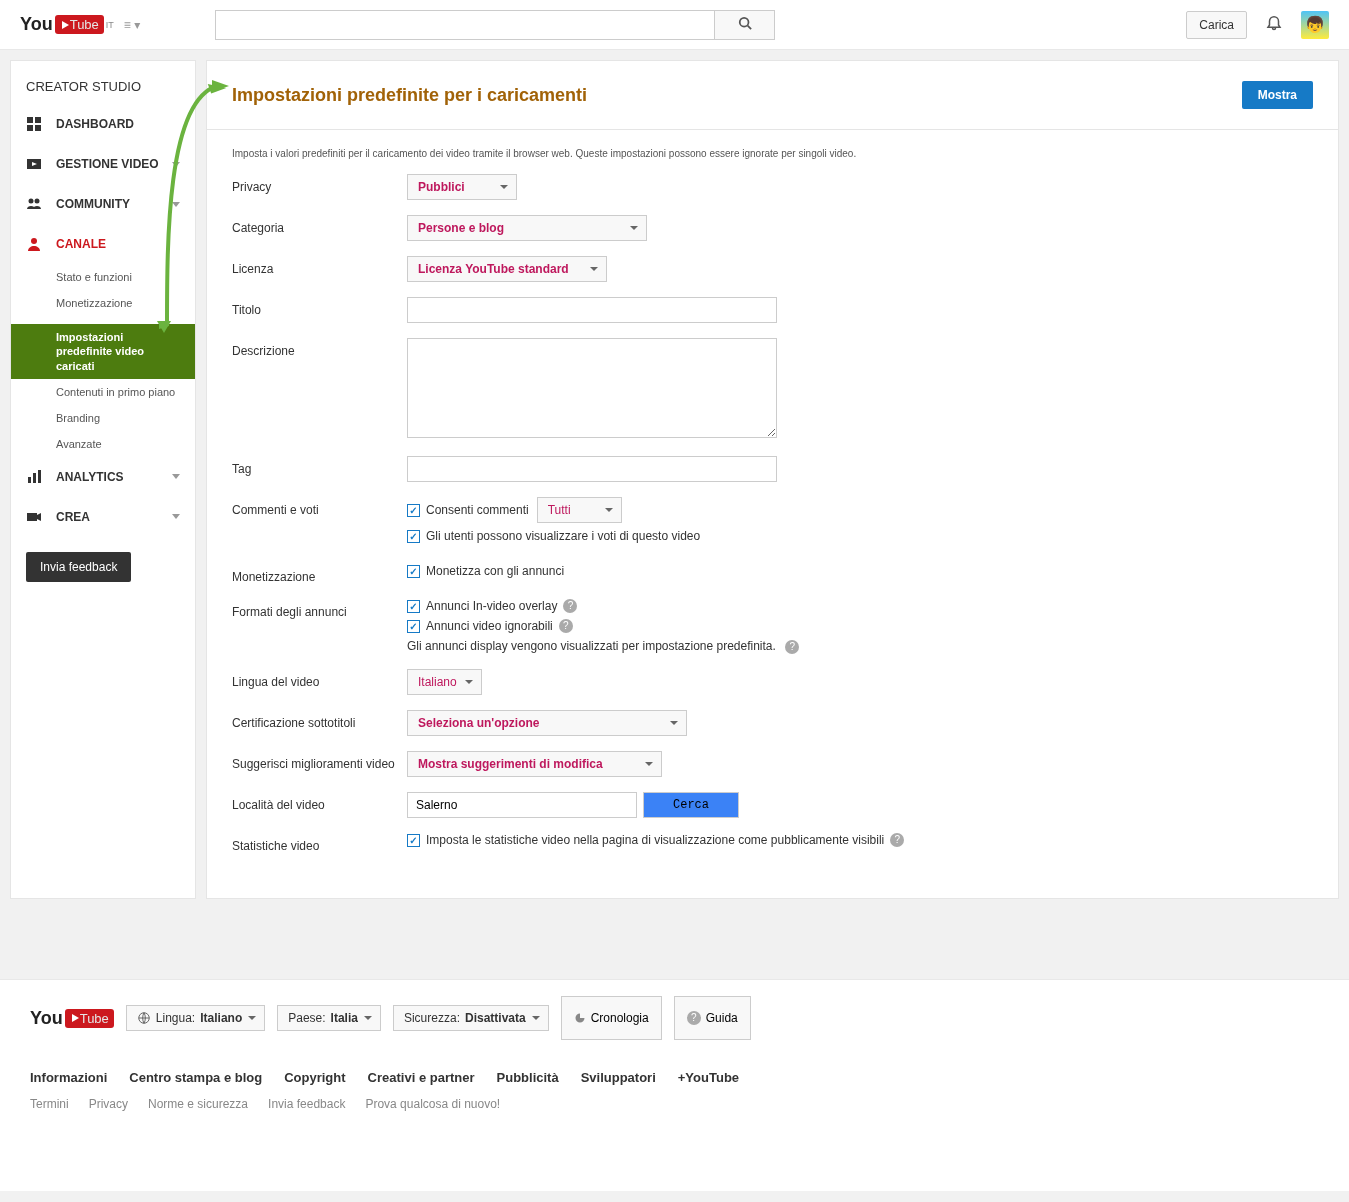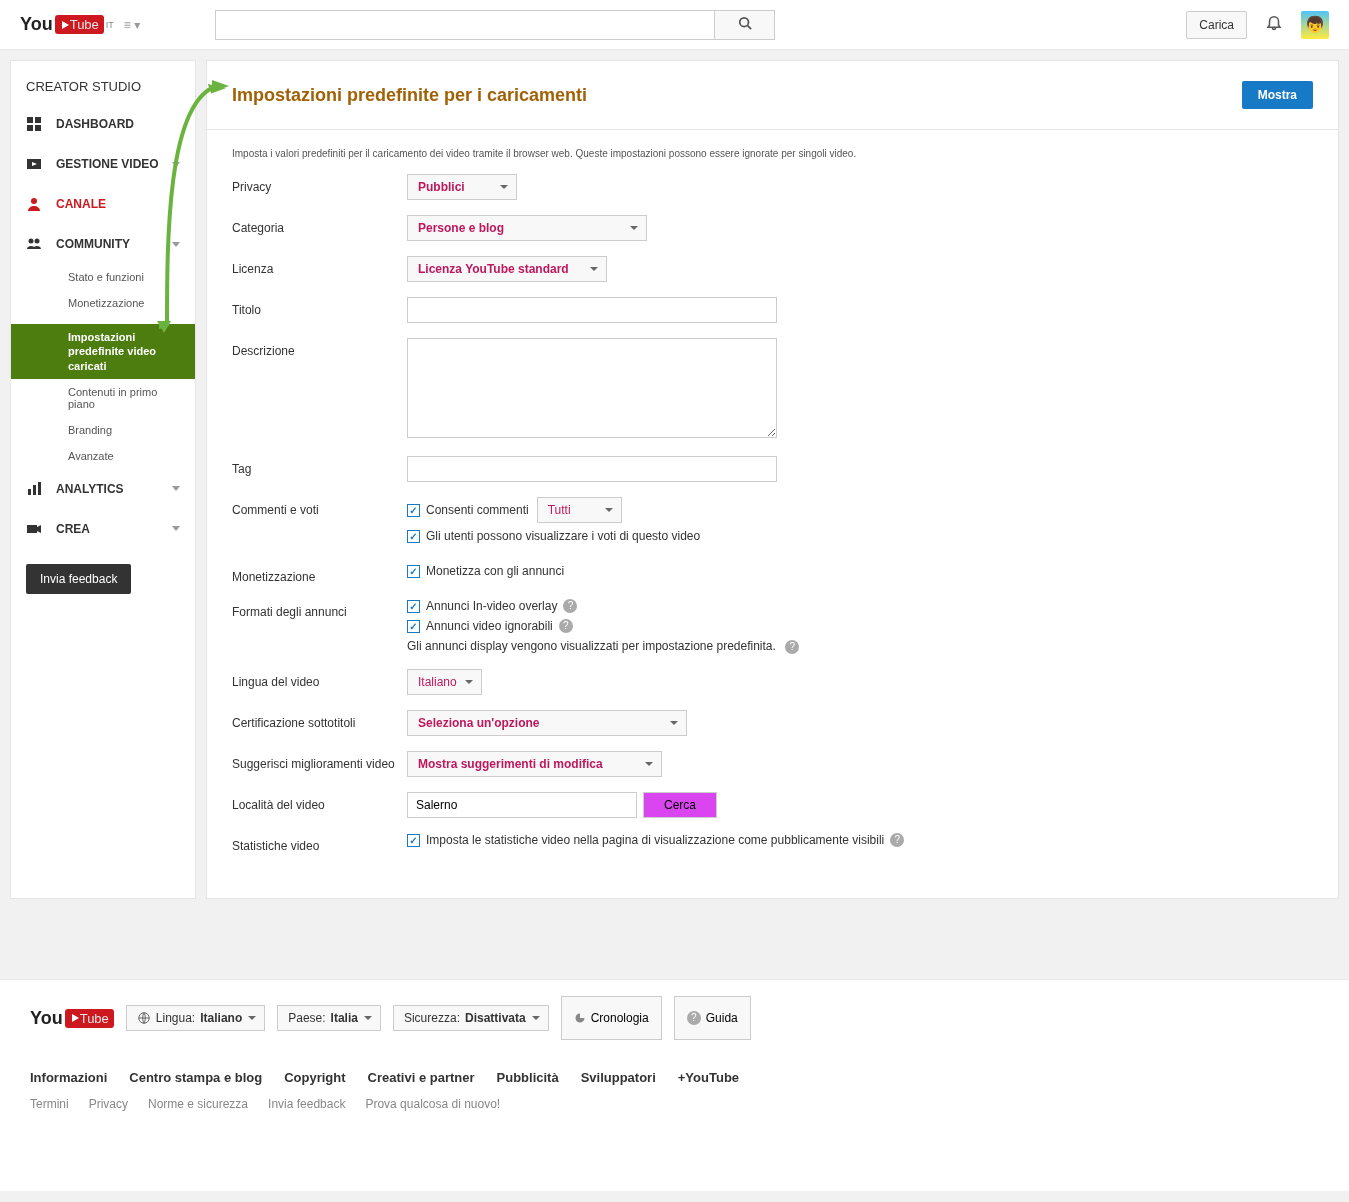--- a/index.html
+++ b/index.html
@@ -18,42 +18,42 @@
 .bell-icon { font-size: 18px; color: #555; cursor: pointer; }
 .avatar { width: 28px; height: 28px; background: linear-gradient(#4fc3f7, #ffeb3b); border-radius: 2px; cursor: pointer; display: flex; align-items: center; justify-content: center; font-size: 16px; }
 .layout { display: flex; padding: 10px 10px 30px 10px; max-width: 1349px; }
 .sidebar { width: 186px; background: #fff; border: 1px solid #e5e5e5; margin-right: 10px; }
 .sidebar-title { padding: 18px 15px 10px 15px; font-weight: normal; font-size: 13px; color: #333; }
 .side-item { display: flex; align-items: center; padding: 12px 15px; font-size: 12px; font-weight: bold; color: #333; cursor: pointer; position: relative; }
 .side-item .icon { width: 20px; margin-right: 10px; display: inline-flex; }
 .side-item.expandable::after { content: ""; position: absolute; right: 15px; width: 0; height: 0; border-left: 4px solid transparent; border-right: 4px solid transparent; border-top: 5px solid #999; }
 .side-item.active { color: #cc181e; }
 .sub-items { }
-.sub-item { padding: 7px 15px 7px 57px; font-size: 11px; color: #555; cursor: pointer; }
+.sub-item { padding: 7px 15px 7px 45px; font-size: 11px; color: #555; cursor: pointer; }
 .sub-item.selected { background: #4d7c0f; color: #fff; font-weight: bold; line-height: 1.3; padding-top: 6px; padding-bottom: 6px; margin-top: 8px; }
 .feedback-btn { margin: 15px; background: #333; color: #fff; border: none; padding: 8px 14px; font-size: 12px; cursor: pointer; border-radius: 2px; }
 .main { flex: 1; background: #fff; border: 1px solid #e5e5e5; position: relative; }
 .page-head { display: flex; align-items: center; justify-content: space-between; padding: 20px 25px; border-bottom: 1px solid #e5e5e5; }
 .page-title { font-size: 18px; font-weight: bold; color: #a16207; }
 .save-btn { background: #167ac6; color: #fff; border: none; padding: 7px 16px; font-size: 12px; font-weight: bold; cursor: pointer; border-radius: 2px; }
 .desc-text { padding: 18px 25px 10px 25px; font-size: 10px; color: #555; }
 .form { padding: 5px 25px 30px 25px; }
 .form-row { display: flex; align-items: flex-start; margin-bottom: 15px; }
 .form-label { width: 175px; font-size: 12px; color: #333; padding-top: 6px; }
 .form-control { flex: 1; }
 .dropdown { border: 1px solid #ccc; background: #f8f8f8; padding: 5px 24px 5px 10px; font-size: 12px; font-weight: bold; color: #be185d; cursor: pointer; display: inline-block; position: relative; }
 .dropdown::after { content: ""; position: absolute; right: 8px; top: 50%; margin-top: -2px; width: 0; height: 0; border-left: 4px solid transparent; border-right: 4px solid transparent; border-top: 4px solid #666; }
 .text-input { border: 1px solid #ccc; padding: 5px 8px; font-size: 12px; width: 370px; }
 .textarea { border: 1px solid #ccc; padding: 5px 8px; font-size: 12px; width: 370px; height: 100px; resize: both; }
 .checkbox-line { display: flex; align-items: center; font-size: 12px; color: #333; margin-bottom: 6px; }
 .cb { width: 13px; height: 13px; border: 1px solid #167ac6; margin-right: 6px; display: inline-flex; align-items: center; justify-content: center; color: #167ac6; font-size: 10px; font-weight: bold; }
 .help-icon { display: inline-block; width: 14px; height: 14px; background: #aaa; color: #fff; border-radius: 50%; font-size: 10px; text-align: center; line-height: 14px; margin-left: 6px; cursor: pointer; }
 .small-note { font-size: 12px; color: #333; margin-top: 4px; }
 .loc-wrap { display: flex; gap: 6px; }
-.cerca-btn { border: 1px solid #ccc; background: #d946ef; padding: 5px 20px; font-size: 12px; cursor: pointer; }
+.cerca-btn { border: 1px solid #ccc; background: #3b82f6; padding: 5px 29px; font-size: 12px; cursor: pointer; font-family: Liberation Mono, monospace; }
 .footer { background: #fff; border-top: 1px solid #e8e8e8; margin-top: 50px; padding: 16px 30px 80px 30px; }
 .foot-row1 { display: flex; align-items: center; gap: 12px; margin-bottom: 30px; }
 .foot-drop { border: 1px solid #ccc; background: #f8f8f8; padding: 5px 22px 5px 10px; font-size: 12px; cursor: pointer; position: relative; display: inline-flex; align-items: center; gap: 5px; }
 .foot-drop::after { content: ""; position: absolute; right: 8px; top: 50%; margin-top: -2px; border-left: 4px solid transparent; border-right: 4px solid transparent; border-top: 4px solid #666; }
 .foot-btn { border: 1px solid #ccc; background: #f8f8f8; padding: 14px 12px; font-size: 12px; cursor: pointer; display: inline-flex; align-items: center; gap: 5px; }
 .foot-links { display: flex; gap: 22px; margin-bottom: 12px; }
 .foot-links a { color: #333; font-weight: bold; font-size: 13px; text-decoration: none; cursor: pointer; }
 .foot-links2 { display: flex; gap: 20px; }
 .foot-links2 a { color: #888; font-size: 12px; text-decoration: none; cursor: pointer; }
 .arrow-svg { position: absolute; top: 0; left: -50px; pointer-events: none; }
@@ -110,38 +110,38 @@
     </div>
     <div class="side-item expandable">
       <span class="icon">
           <svg width="16" height="16" viewBox="0 0 16 16">
             <rect x="1" y="3" width="14" height="10" fill="#333"></rect>
             <polygon points="6,6 11,8 6,10" fill="#fff"></polygon>
           </svg>
         </span>
       <span>GESTIONE VIDEO</span>
     </div>
-    <div class="side-item active">
-      <span class="icon">
-          <svg width="16" height="16" viewBox="0 0 16 16" fill="#cc181e">
-            <circle cx="8" cy="5" r="3"></circle>
-            <path d="M2 15c0-3 3-5 6-5s6 2 6 5z"></path>
-          </svg>
-        </span>
-      <span>CANALE</span>
-    </div>
     <div class="side-item expandable">
       <span class="icon">
           <svg width="16" height="16" viewBox="0 0 16 16" fill="#333">
             <circle cx="5" cy="5" r="2.5"></circle>
             <circle cx="11" cy="5" r="2.5"></circle>
             <path d="M1 13c0-2 2-3 4-3s4 1 4 3M7 13c0-2 2-3 4-3s4 1 4 3"></path>
           </svg>
         </span>
       <span>COMMUNITY</span>
+    </div>
+    <div class="side-item active">
+      <span class="icon">
+          <svg width="16" height="16" viewBox="0 0 16 16" fill="#cc181e">
+            <circle cx="8" cy="5" r="3"></circle>
+            <path d="M2 15c0-3 3-5 6-5s6 2 6 5z"></path>
+          </svg>
+        </span>
+      <span>CANALE</span>
     </div>
     <div class="sub-items">
       <div class="sub-item">Stato e funzioni</div>
       <div class="sub-item">Monetizzazione</div>
       <div class="sub-item selected">Impostazioni predefinite video caricati</div>
       <div class="sub-item">Contenuti in primo piano</div>
       <div class="sub-item">Branding</div>
       <div class="sub-item">Avanzate</div>
     </div>
     <div class="side-item expandable">

